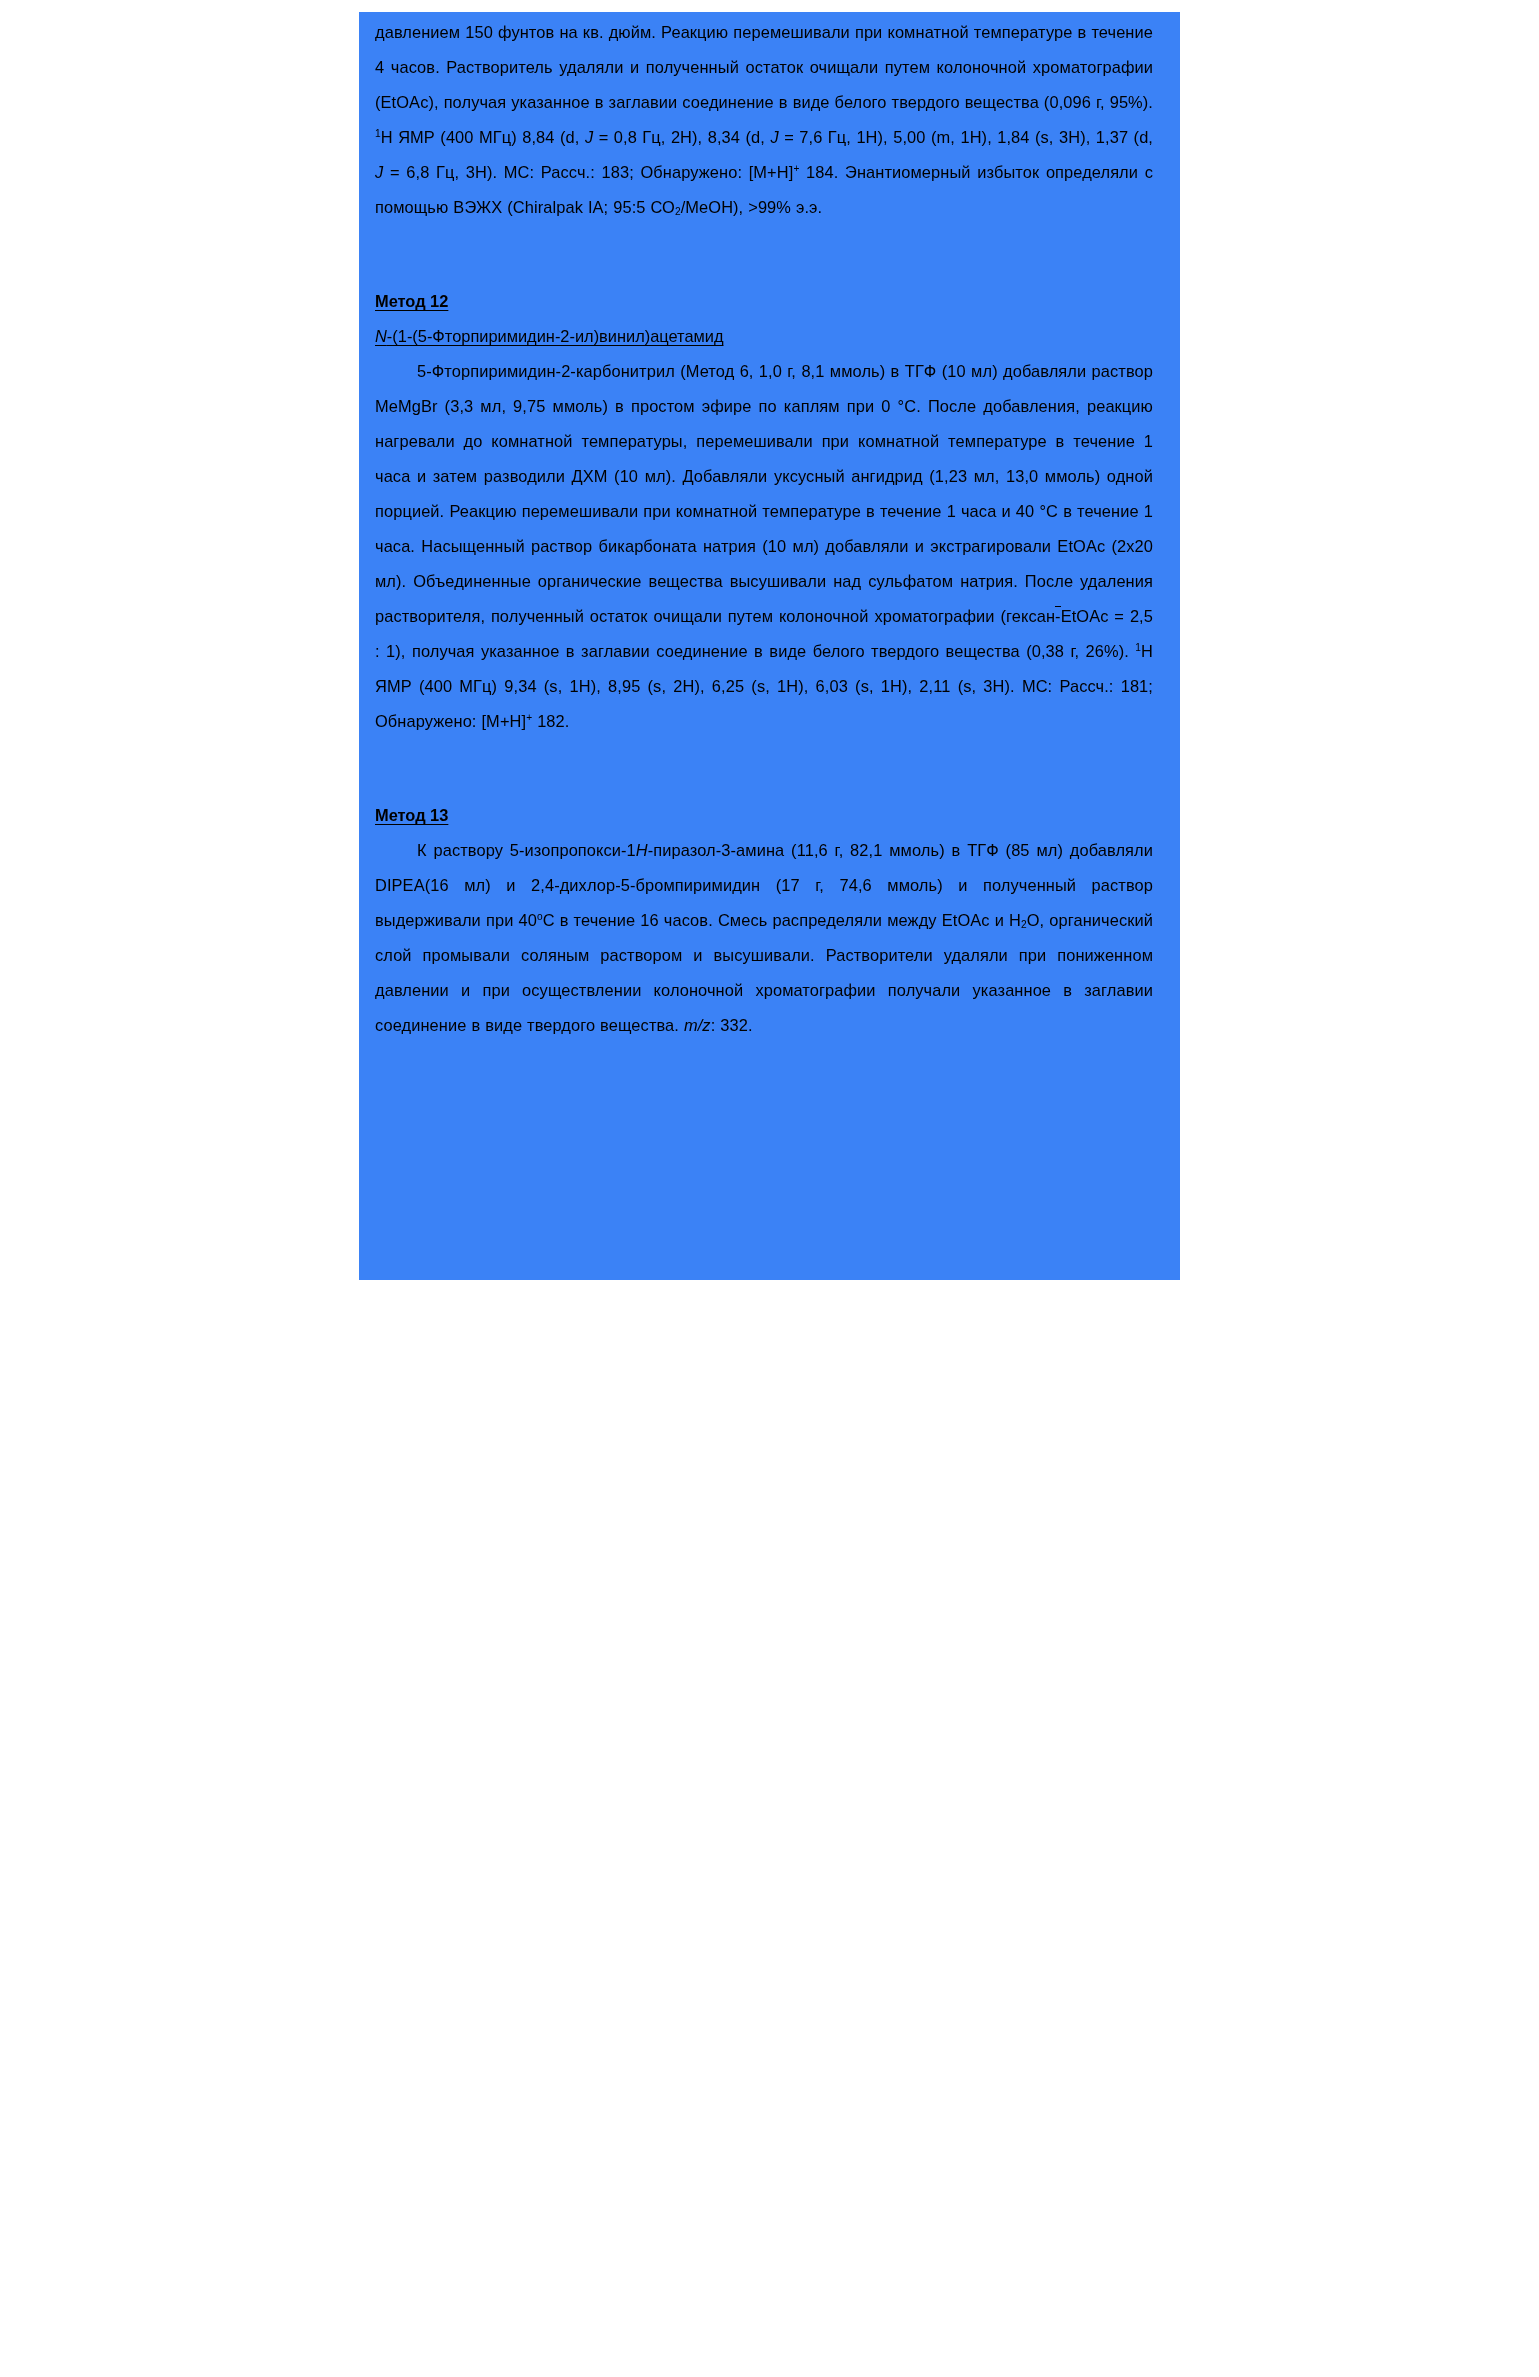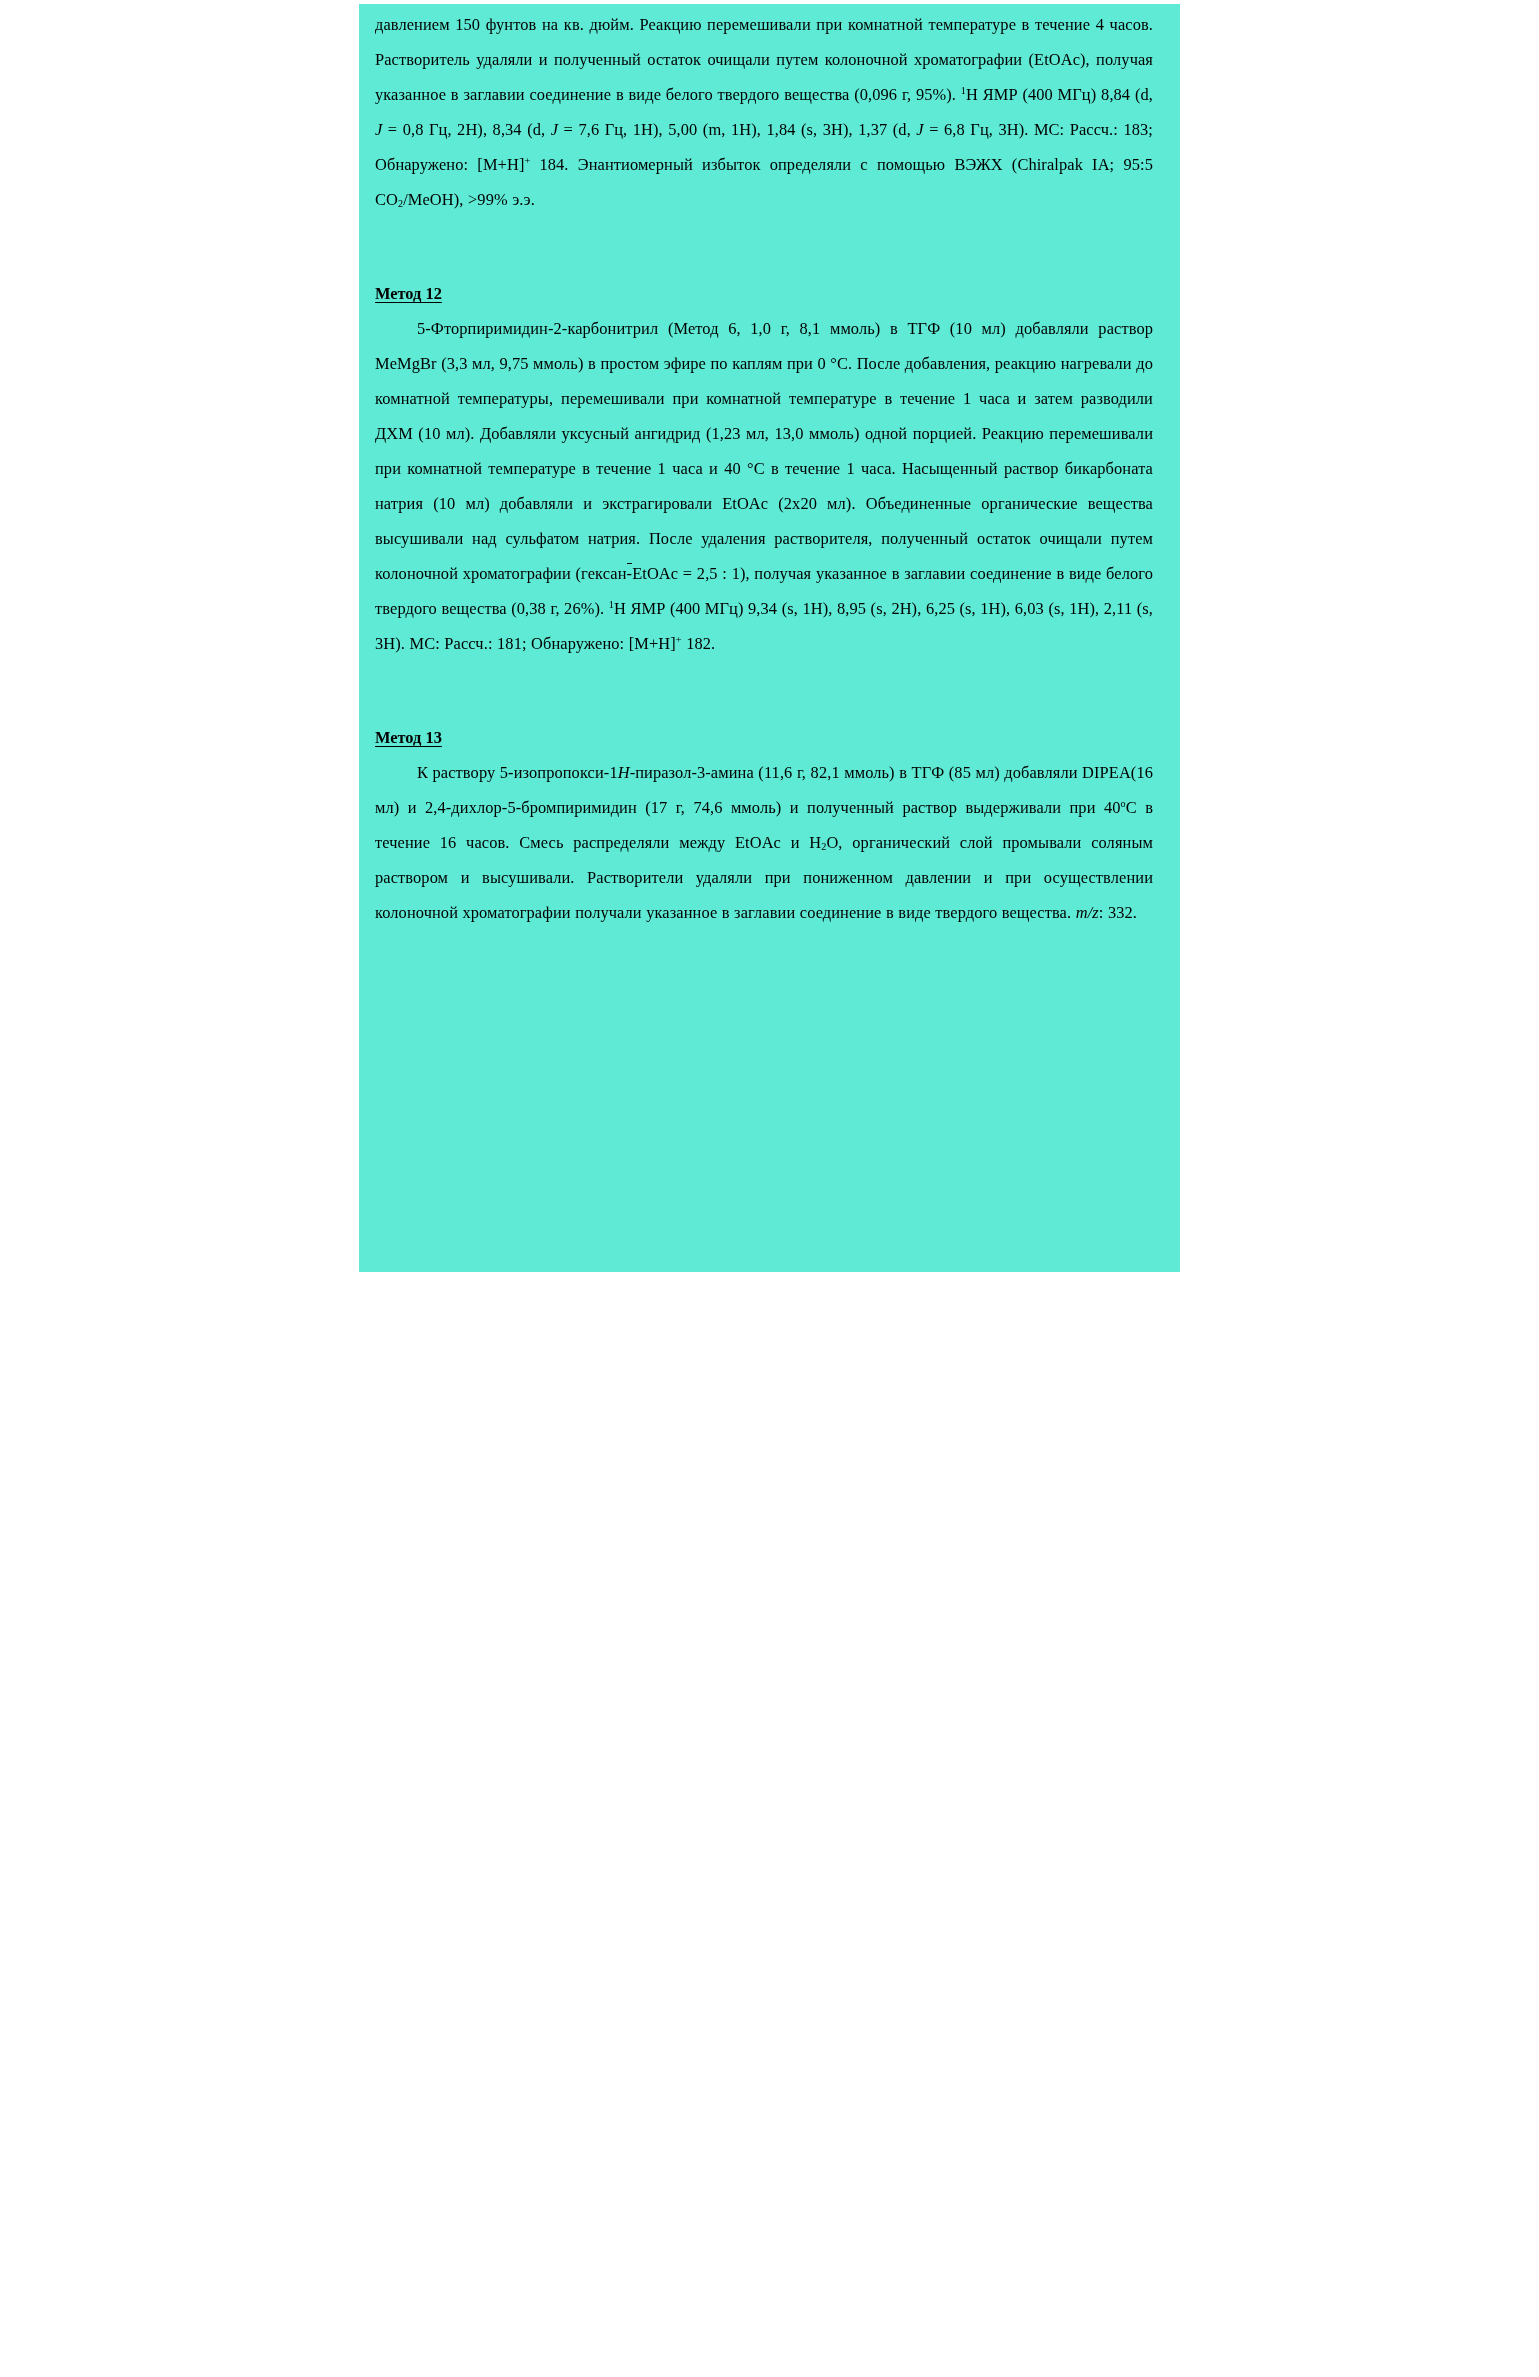--- a/index.html
+++ b/index.html
@@ -5,25 +5,25 @@
 <style>
   html, body {
     margin: 0;
     padding: 0;
     background: #ffffff;
   }
   .page {
     position: relative;
     width: 821px;
     min-height: 1268px;
-    margin: 4px auto;
-    background: #5eead4;
+    margin: 12px auto;
+    background: #3b82f6;
     box-sizing: border-box;
     padding: 3.2px 27px 0 16px;
-    font-family: Liberation Serif, serif;
+    font-family: Liberation Sans, sans-serif;
     color: #000000;
   }
   .body-text {
     font-size: 16.4px;
     line-height: 35px;
     text-align: justify;
     text-justify: inter-word;
     letter-spacing: 0.1px;
     word-spacing: 0.3px;
     margin: 0;
@@ -77,20 +77,23 @@
 <div class="page">
 
   <p class="body-text">давлением 150 фунтов на кв. дюйм. Реакцию перемешивали при комнатной температуре в течение 4 часов. Растворитель удаляли и полученный остаток очищали путем колоночной хроматографии (EtOAc), получая указанное в заглавии соединение в виде белого твердого вещества (0,096 г, 95%). <sup>1</sup>Н ЯМР (400 МГц) 8,84 (d, <i>J</i> = 0,8 Гц, 2Н), 8,34 (d, <i>J</i> = 7,6 Гц, 1Н), 5,00 (m, 1Н), 1,84 (s, 3Н), 1,37 (d, <i>J</i> = 6,8 Гц, 3Н). МС: Рассч.: 183; Обнаружено: [М+Н]<sup>+</sup> 184. Энантиомерный избыток определяли с помощью ВЭЖХ (Chiralpak IA; 95:5 СО<sub>2</sub>/MeOH), &gt;99% э.э.</p>
 
   <div class="spacer-xl"></div>
 
   <div>
     <span class="method-heading">Метод 12</span>
   </div>
 
+  <div class="compound-line">
+    <span class="compound-name"><i>N</i>-(1-(5-Фторпиримидин-2-ил)винил)ацетамид</span>
+  </div>
 
   <p class="body-text para-indent">5-Фторпиримидин-2-карбонитрил (Метод 6, 1,0 г, 8,1 ммоль) в ТГФ (10 мл) добавляли раствор MeMgBr (3,3 мл, 9,75 ммоль) в простом эфире по каплям при 0 °С. После добавления, реакцию нагревали до комнатной температуры, перемешивали при комнатной температуре в течение 1 часа и затем разводили ДХМ (10 мл). Добавляли уксусный ангидрид (1,23 мл, 13,0 ммоль) одной порцией. Реакцию перемешивали при комнатной температуре в течение 1 часа и 40 °С в течение 1 часа. Насыщенный раствор бикарбоната натрия (10 мл) добавляли и экстрагировали EtOAc (2х20 мл). Объединенные органические вещества высушивали над сульфатом натрия. После удаления растворителя, полученный остаток очищали путем колоночной хроматографии (гексан<span class="overbar">-</span>EtOAc = 2,5 : 1), получая указанное в заглавии соединение в виде белого твердого вещества (0,38 г, 26%). <sup>1</sup>Н ЯМР (400 МГц) 9,34 (s, 1Н), 8,95 (s, 2Н), 6,25 (s, 1Н), 6,03 (s, 1Н), 2,11 (s, 3Н). МС: Рассч.: 181; Обнаружено: [М+Н]<sup>+</sup> 182.</p>
 
   <div class="spacer-xl"></div>
 
   <div>
     <span class="method-heading">Метод 13</span>
   </div>
 
 

